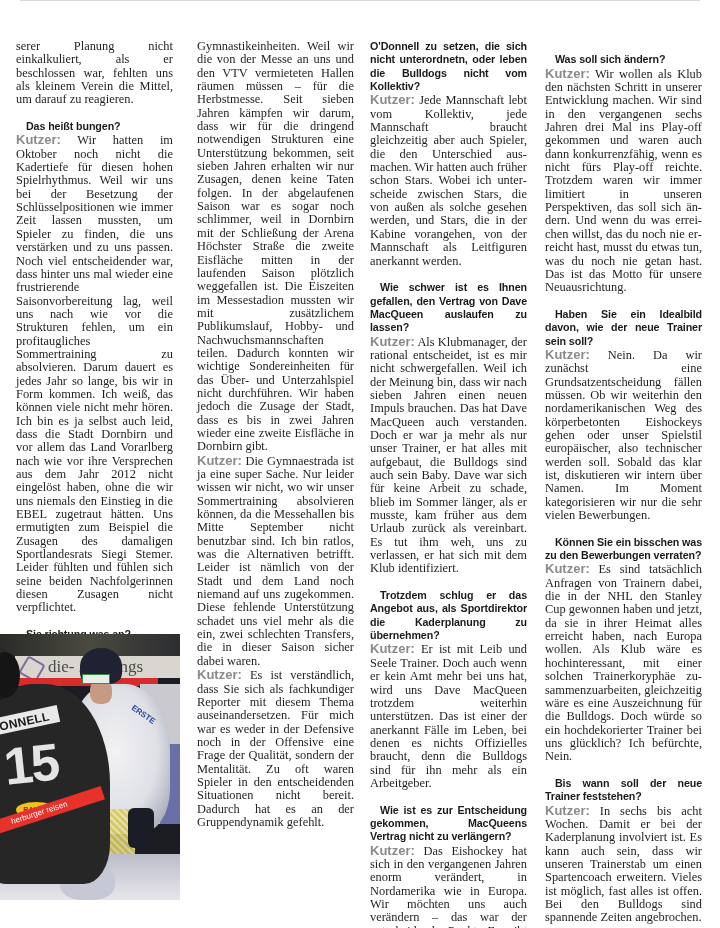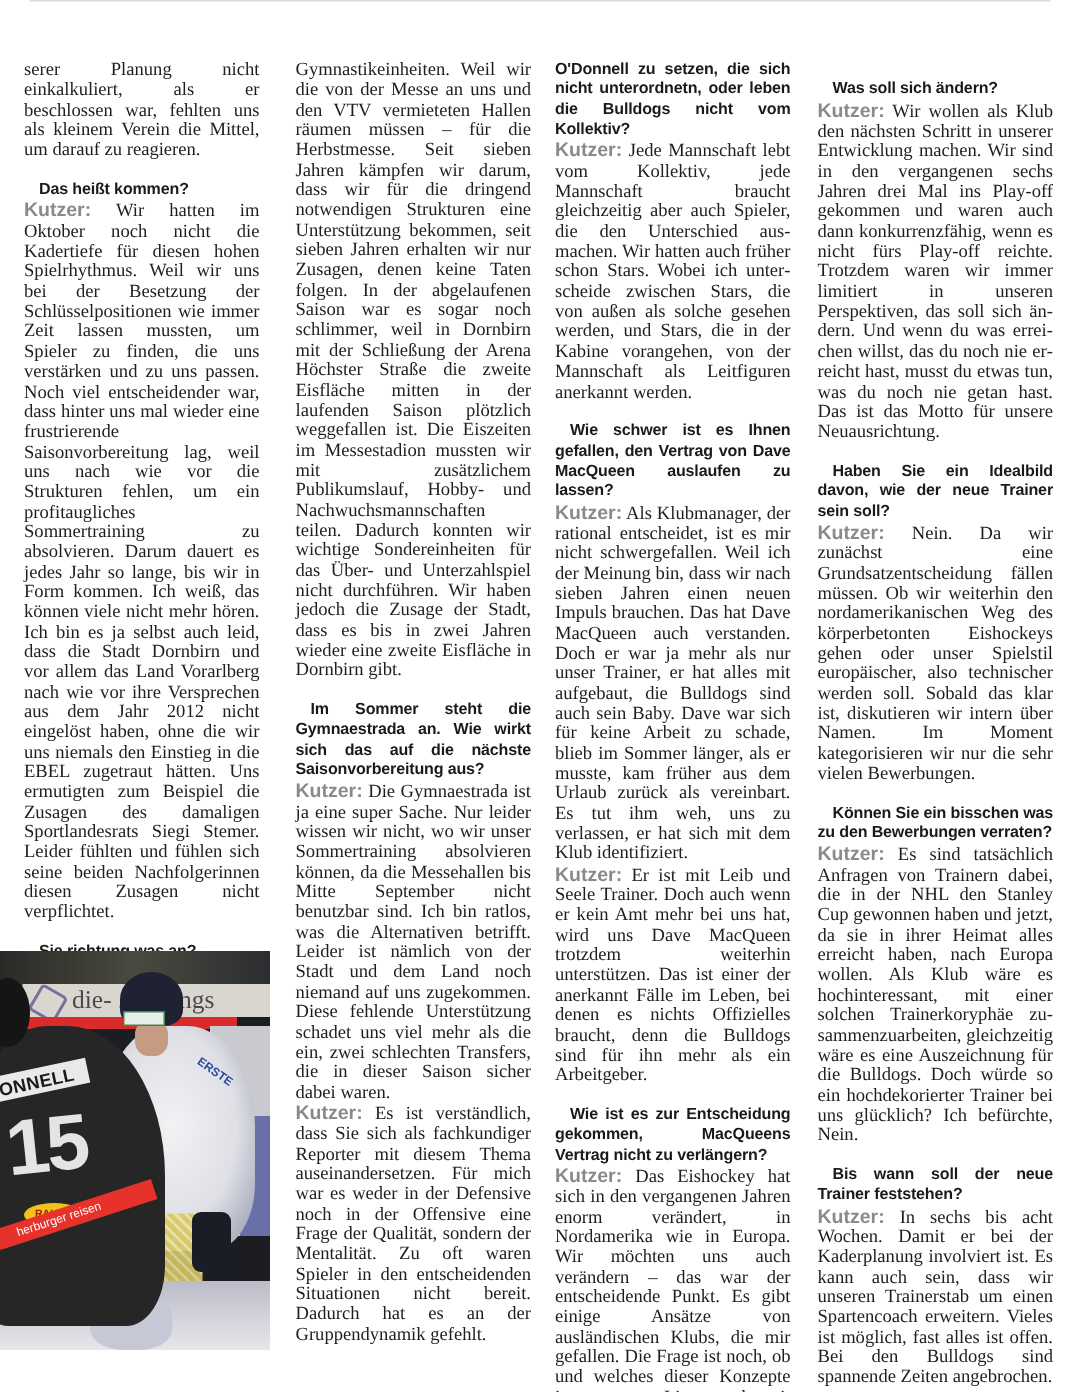--- a/index.html
+++ b/index.html
@@ -40,36 +40,36 @@
   .photo .ice { position: absolute; left: 0; top: 220px; width: 180px; height: 46px; background: linear-gradient(180deg,#bcbcc9,#e6e6ea); }
   .photo .skate { position: absolute; left: 60px; top: 230px; width: 55px; height: 36px; background: #c7c8d6; border-radius: 40%; }
 </style>
 </head>
 <body>
 
 <div class="topline"></div>
 
 <div class="col" id="col1">
     <p><span>serer Planung nicht einkalkuliert, als er beschlossen war, fehlten uns als kleinem Verein die Mittel, um darauf zu reagieren.</span></p>
-    <p class="q">Das heißt kommen?</p>
+    <p class="q">Das heißt bungen?</p>
     <p><span class="spk">Kutzer:</span> <span>Wir hatten im Oktober noch nicht die Kadertiefe für die­sen hohen Spielrhythmus. Weil wir uns bei der Besetzung der Schlüsselpositionen wie immer Zeit lassen mussten, um Spieler zu finden, die uns verstärken und zu uns passen. Noch viel entscheidender war, dass hinter uns mal wieder eine frustrieren­de Saisonvorbereitung lag, weil uns nach wie vor die Strukturen fehlen, um ein profitaugliches Sommertraining zu absolvieren. Darum dauert es jedes Jahr so lange, bis wir in Form kommen. Ich weiß, das können viele nicht mehr hören. Ich bin es ja selbst auch leid, dass die Stadt Dorn­birn und vor allem das Land Vorarlberg nach wie vor ihre Ver­sprechen aus dem Jahr 2012 nicht eingelöst haben, ohne die wir uns niemals den Einstieg in die EBEL zugetraut hätten. Uns ermutig­ten zum Beispiel die Zusagen des damaligen Sportlandesrats Siegi Stemer. Leider fühlten und fühlen sich seine beiden Nach­folgerinnen diesen Zusagen nicht verpflichtet.</span></p>
     <p class="q">Sie richtung was an?</p>
     <p><span class="spk">Kutzer:</span> <span>Uns fehlen in der wich­tigsten Zeit der Vorbereitung die Räumlichkeiten für das Kraft- und Ausdauertraining und die</span></p>
   </div>
 <div class="col" id="col2">
     <p><span>Gymnastikeinheiten. Weil wir die von der Messe an uns und den VTV vermieteten Hallen räumen müssen – für die Herbstmesse. Seit sieben Jahren kämpfen wir darum, dass wir für die dringend notwendigen Strukturen eine Unterstützung bekommen, seit sieben Jahren erhalten wir nur Zusagen, denen keine Taten fol­gen. In der abgelaufenen Saison war es sogar noch schlimmer, weil in Dornbirn mit der Schlie­ßung der Arena Höchster Stra­ße die zweite Eisfläche mitten in der laufenden Saison plötzlich weggefallen ist. Die Eiszeiten im Messestadion mussten wir mit zusätzlichem Publikumslauf, Hobby- und Nachwuchsmann­schaften teilen. Dadurch konnten wir wichtige Sondereinheiten für das Über- und Unterzahlspiel nicht durchführen. Wir haben jedoch die Zusage der Stadt, dass es bis in zwei Jahren wieder eine zweite Eisfläche in Dornbirn gibt.</span></p>
-    <p class="q">Im Sommer steht die Gymnaes­trada an. Wie wirkt sich das auf die nächste Saisonvorbereitung aus?</p>
     <p><span class="spk">Kutzer:</span> <span>Die Gymnaestrada ist ja eine super Sache. Nur leider wis­sen wir nicht, wo wir unser Som­mertraining absolvieren können, da die Messehallen bis Mitte Sep­tember nicht benutzbar sind. Ich bin ratlos, was die Alternativen betrifft. Leider ist nämlich von der Stadt und dem Land noch niemand auf uns zugekommen. Diese fehlende Unterstützung schadet uns viel mehr als die ein, zwei schlechten Transfers, die in dieser Saison sicher dabei waren.</span></p>
     <p><span class="spk">Kutzer:</span> <span>Es ist verständlich, dass Sie sich als fachkundiger Repor­ter mit diesem Thema auseinan­dersetzen. Für mich war es we­der in der Defensive noch in der Offensive eine Frage der Qualität, sondern der Mentalität. Zu oft waren Spieler in den entschei­denden Situationen nicht bereit. Dadurch hat es an der Gruppen­dynamik gefehlt.</span></p>
   </div>
 <div class="col" id="col3">
     <p class="q first">O'Donnell zu setzen, die sich nicht unterordnetn, oder leben die Bull­dogs nicht vom Kollektiv?</p>
     <p><span class="spk">Kutzer:</span> <span>Jede Mannschaft lebt vom Kollektiv, jede Mannschaft braucht gleichzeitig aber auch Spieler, die den Unterschied aus­machen. Wir hatten auch früher schon Stars. Wobei ich unter­scheide zwischen Stars, die von außen als solche gesehen wer­den, und Stars, die in der Kabine vorangehen, von der Mannschaft als Leitfiguren anerkannt werden.</span></p>
     <p class="q">Wie schwer ist es Ihnen gefallen, den Vertrag von Dave MacQueen auslaufen zu lassen?</p>
     <p><span class="spk">Kutzer:</span> <span>Als Klubmanager, der ra­tional entscheidet, ist es mir nicht schwergefallen. Weil ich der Mei­nung bin, dass wir nach sieben Jahren einen neuen Impuls brau­chen. Das hat Dave MacQueen auch verstanden. Doch er war ja mehr als nur unser Trainer, er hat alles mit aufgebaut, die Bulldogs sind auch sein Baby. Dave war sich für keine Arbeit zu schade, blieb im Sommer länger, als er musste, kam früher aus dem Ur­laub zurück als vereinbart. Es tut ihm weh, uns zu verlassen, er hat sich mit dem Klub identifiziert.</span></p>
+    <p class="q">Trotzdem schlug er das Angebot aus, als Sportdirektor die Kaderpla­nung zu übernehmen?</p>
     <p><span class="spk">Kutzer:</span> <span>Er ist mit Leib und Seele Trainer. Doch auch wenn er kein Amt mehr bei uns hat, wird uns Dave MacQueen trotzdem wei­terhin unterstützen. Das ist ei­ner der anerkannt Fälle im Leben, bei denen es nichts Offizielles braucht, denn die Bulldogs sind für ihn mehr als ein Arbeitgeber.</span></p>
     <p class="q">Wie ist es zur Entscheidung ge­kommen, MacQueens Vertrag nicht zu verlängern?</p>
     <p><span class="spk">Kutzer:</span> <span>Das Eishockey hat sich in den vergangenen Jahren enorm verändert, in Nordamerika wie in Europa. Wir möchten uns auch verändern – das war der entscheidende Punkt. Es gibt ei­nige Ansätze von ausländischen Klubs, die mir gefallen. Die Frage ist noch, ob und welches dieser Konzepte in unserer Liga und mit unseren Möglichkeiten funktio­niert. Es geht darum: Sollen wir mit dem Strom schwimmen, am</span></p>
   </div>
 <div class="col" id="col4">
     <p class="q">Was soll sich ändern?</p>
     <p><span class="spk">Kutzer:</span> <span>Wir wollen als Klub den nächsten Schritt in unserer Ent­wicklung machen. Wir sind in den vergangenen sechs Jahren drei Mal ins Play-off gekommen und waren auch dann konkur­renzfähig, wenn es nicht fürs Play-off reichte. Trotzdem waren wir immer limitiert in unseren Perspektiven, das soll sich än­dern. Und wenn du was errei­chen willst, das du noch nie er­reicht hast, musst du etwas tun, was du noch nie getan hast. Das ist das Motto für unsere Neuaus­richtung.</span></p>
     <p class="q">Haben Sie ein Idealbild davon, wie der neue Trainer sein soll?</p>
     <p><span class="spk">Kutzer:</span> <span>Nein. Da wir zunächst eine Grundsatzentscheidung fällen müssen. Ob wir weiter­hin den nordamerikanischen Weg des körperbetonten Eisho­ckeys gehen oder unser Spielstil europäischer, also technischer werden soll. Sobald das klar ist, diskutieren wir intern über Na­men. Im Moment kategorisieren wir nur die sehr vielen Bewer­bungen.</span></p>
     <p class="q">Können Sie ein bisschen was zu den Bewerbungen verraten?</p>

